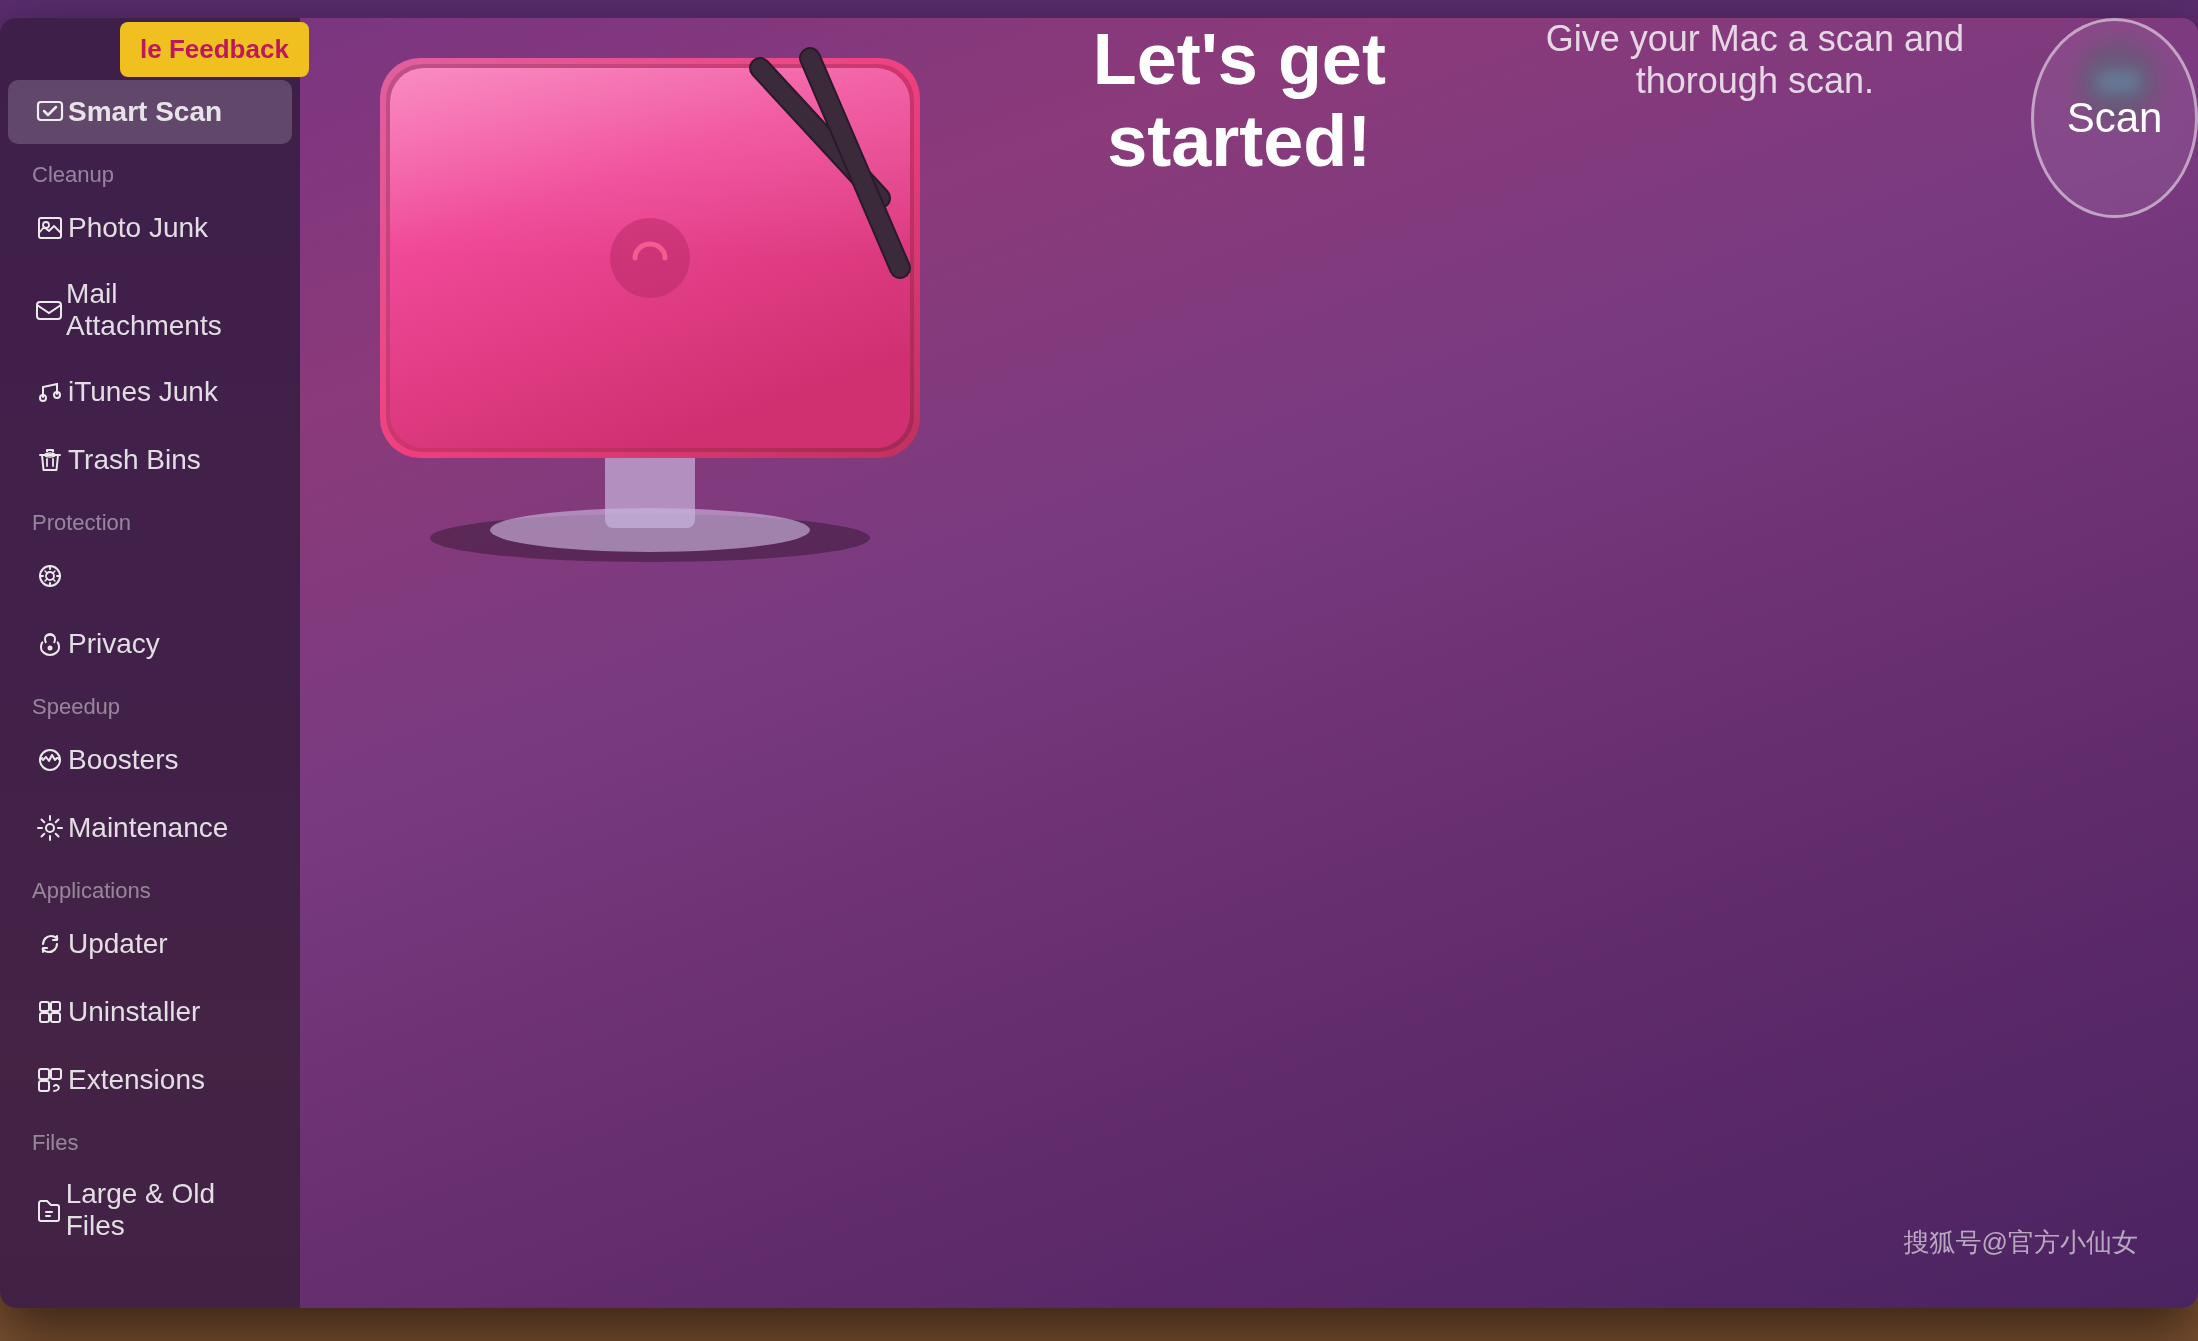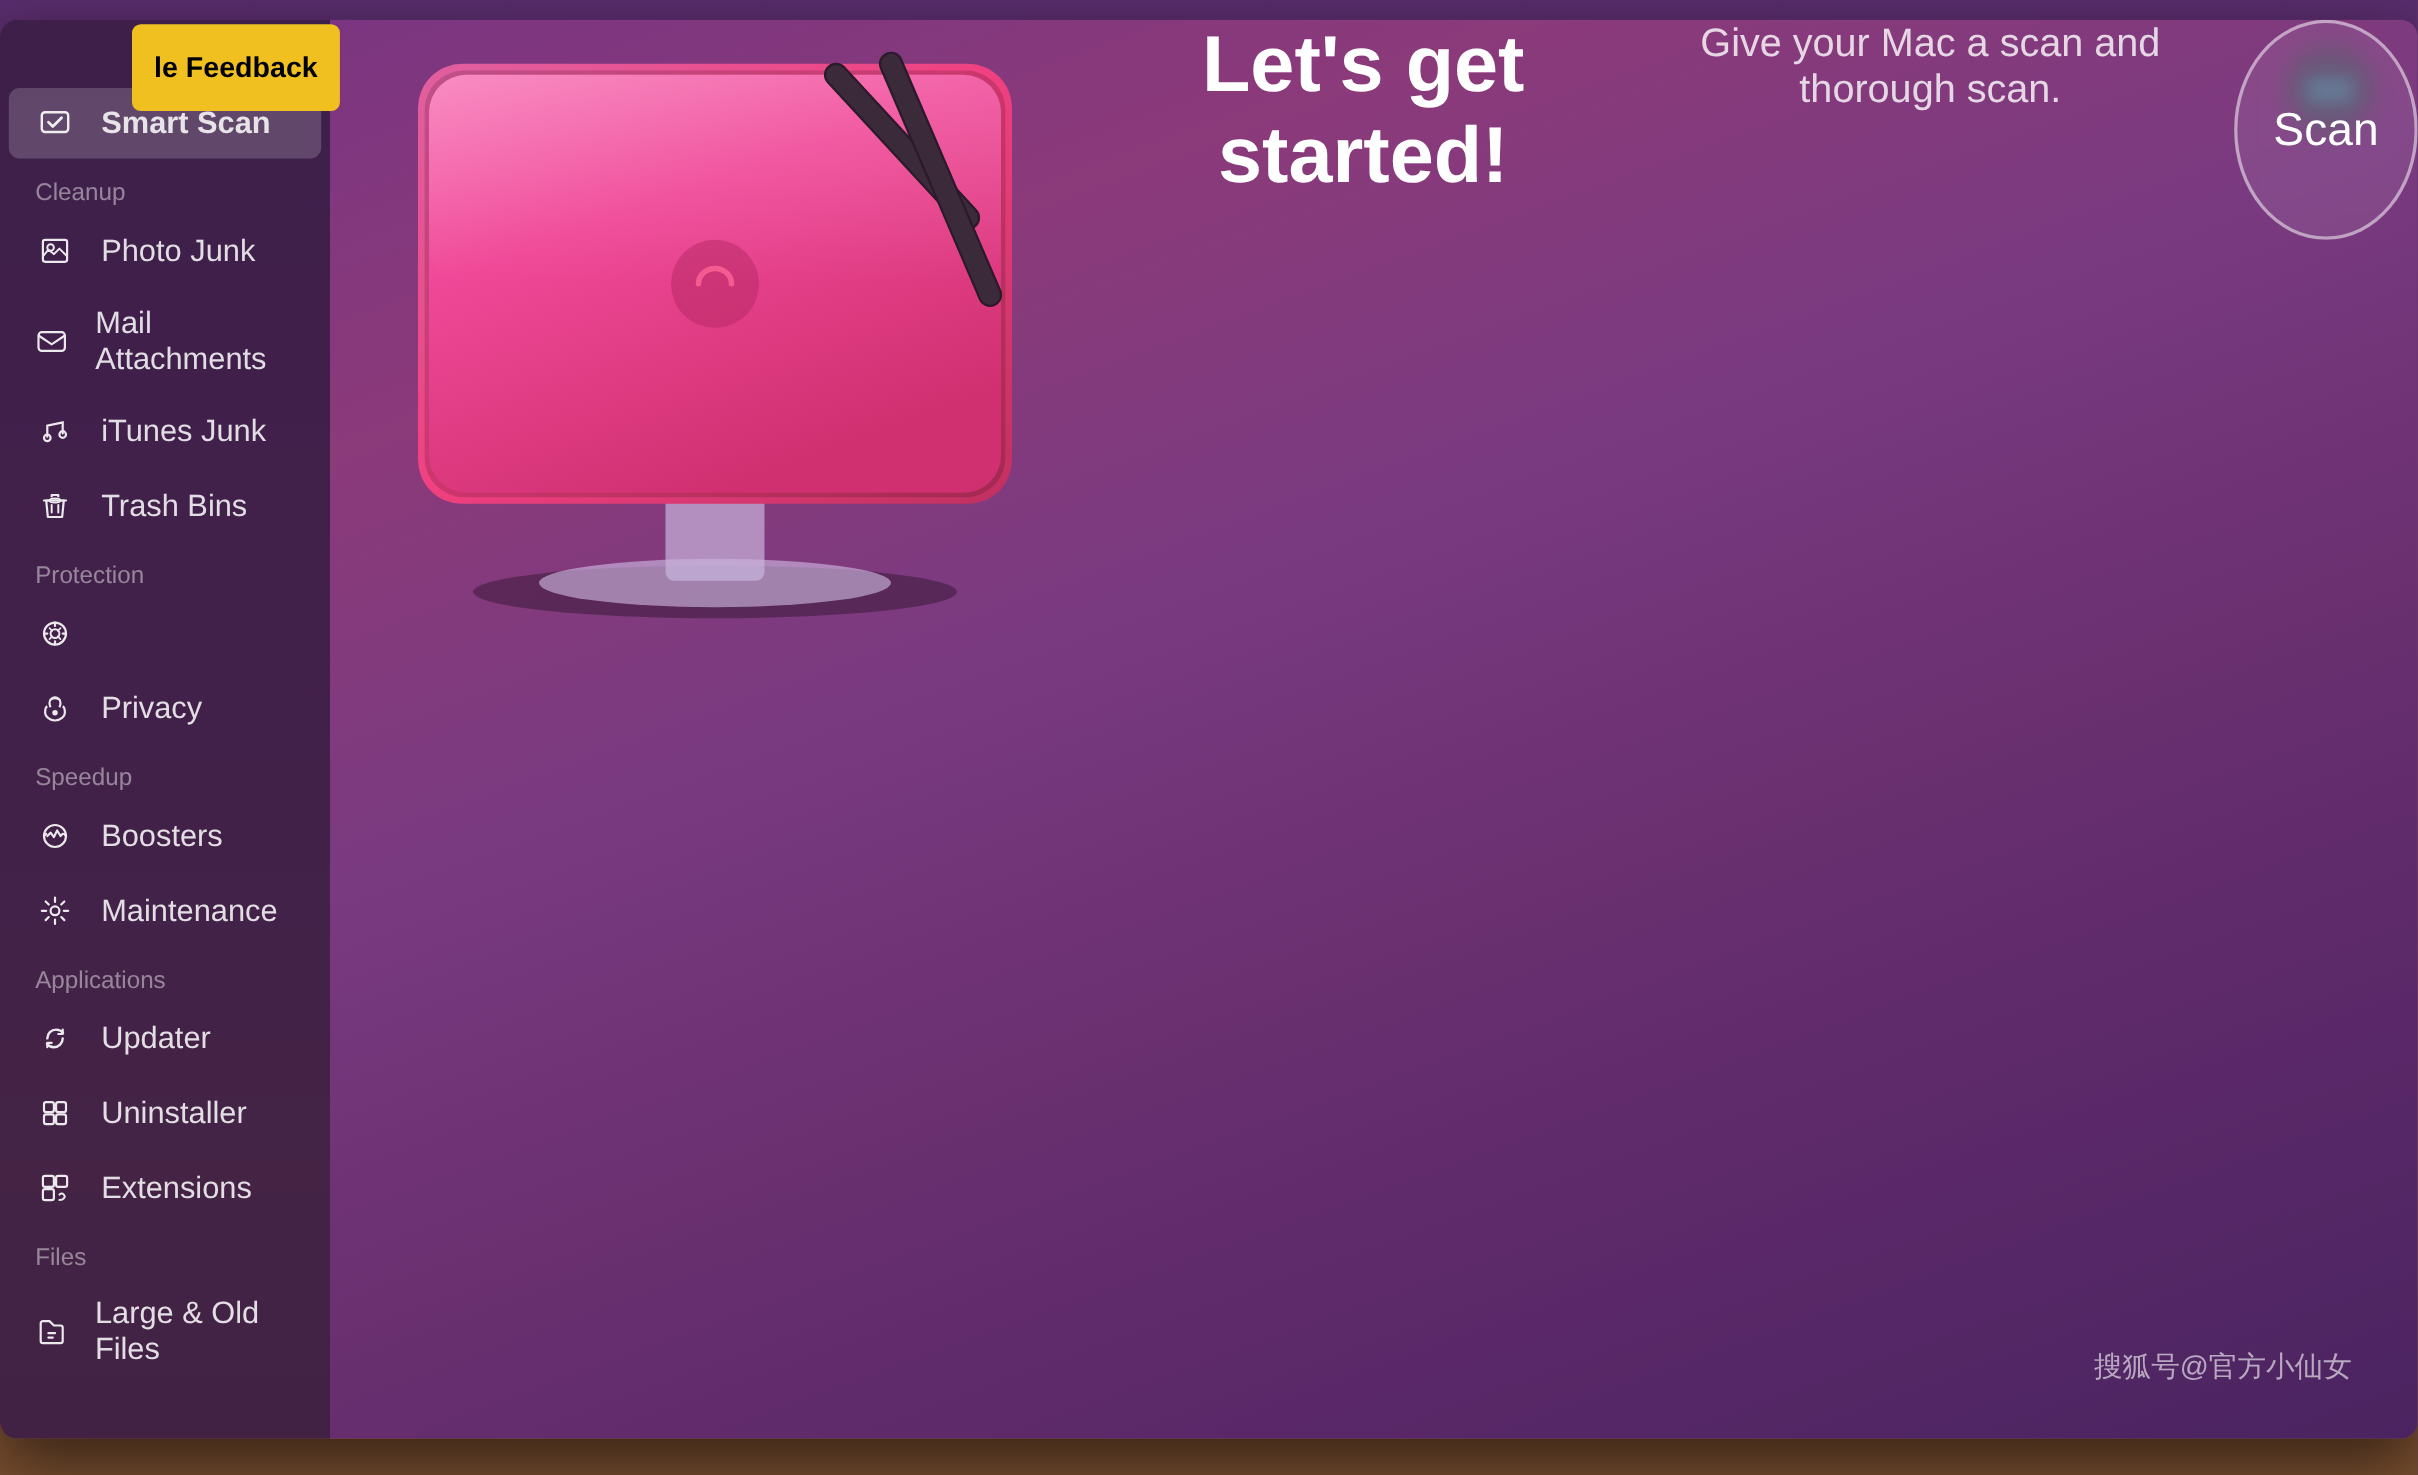--- a/index.html
+++ b/index.html
@@ -45,32 +45,32 @@
       padding-top: 60px;
       overflow-y: auto;
     }
 
     
     .feedback-badge {
       position: absolute;
       top: 22px;
       left: 120px;
       background: #f0c020;
-      color: #000000;
+      color: #be185d;
       font-size: 26px;
       font-weight: 600;
-      padding: 24px 20px;
+      padding: 12px 20px;
       border-radius: 8px;
       z-index: 100;
     }
 
     .sidebar-item {
       display: flex;
       align-items: center;
-      gap: 24px;
+      gap: 0;
       padding: 14px 24px;
       cursor: pointer;
       color: rgba(255,255,255,0.85);
       font-size: 28px;
       font-weight: 400;
       border-radius: 10px;
       margin: 2px 8px;
       transition: background 0.15s;
     }
 

